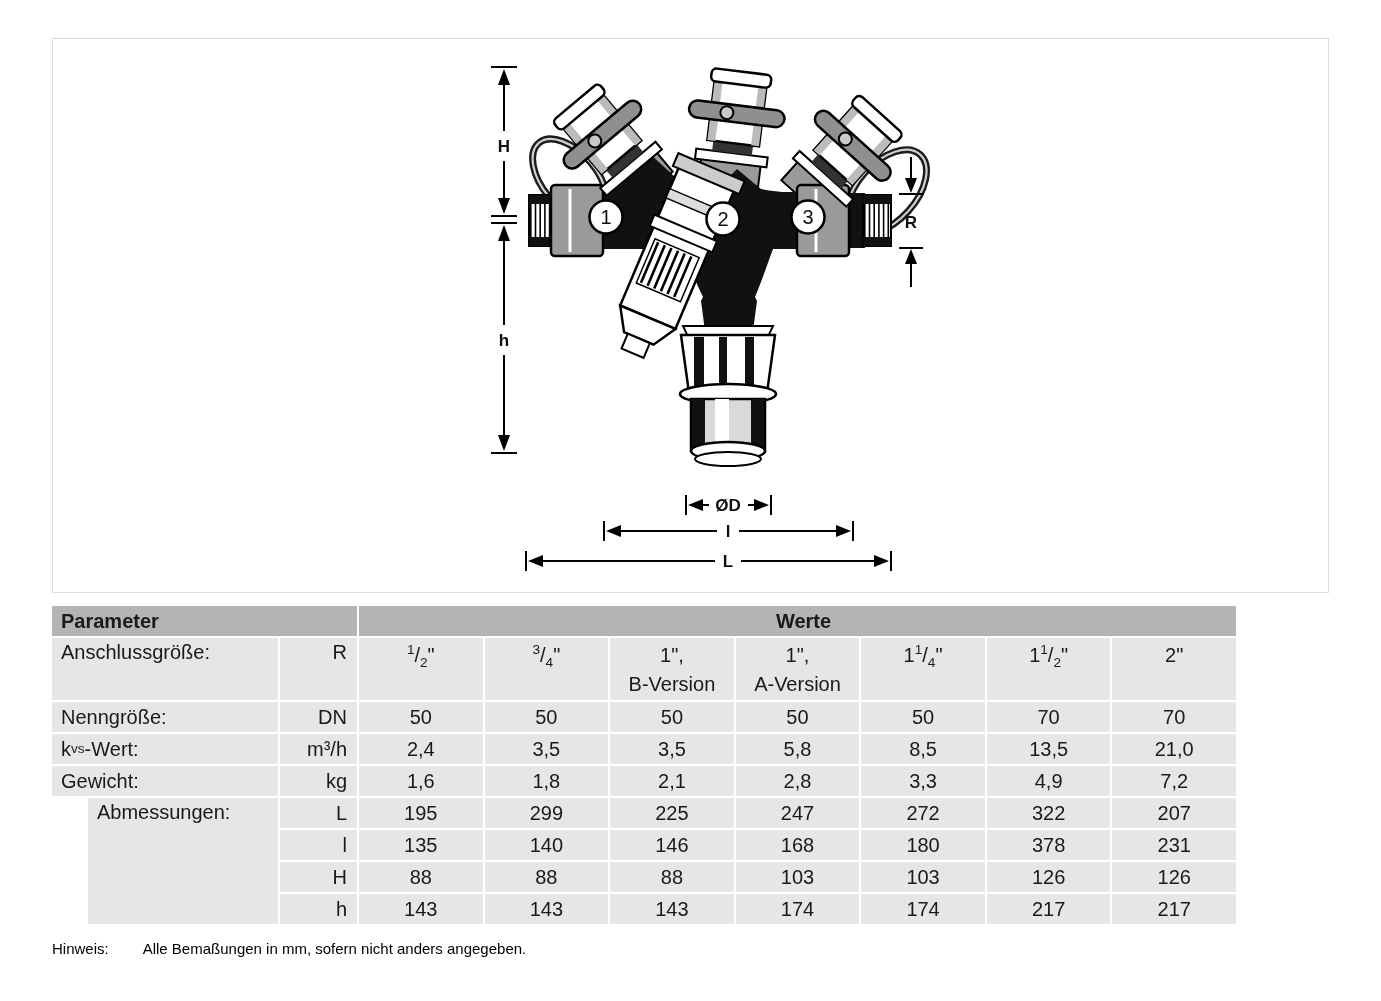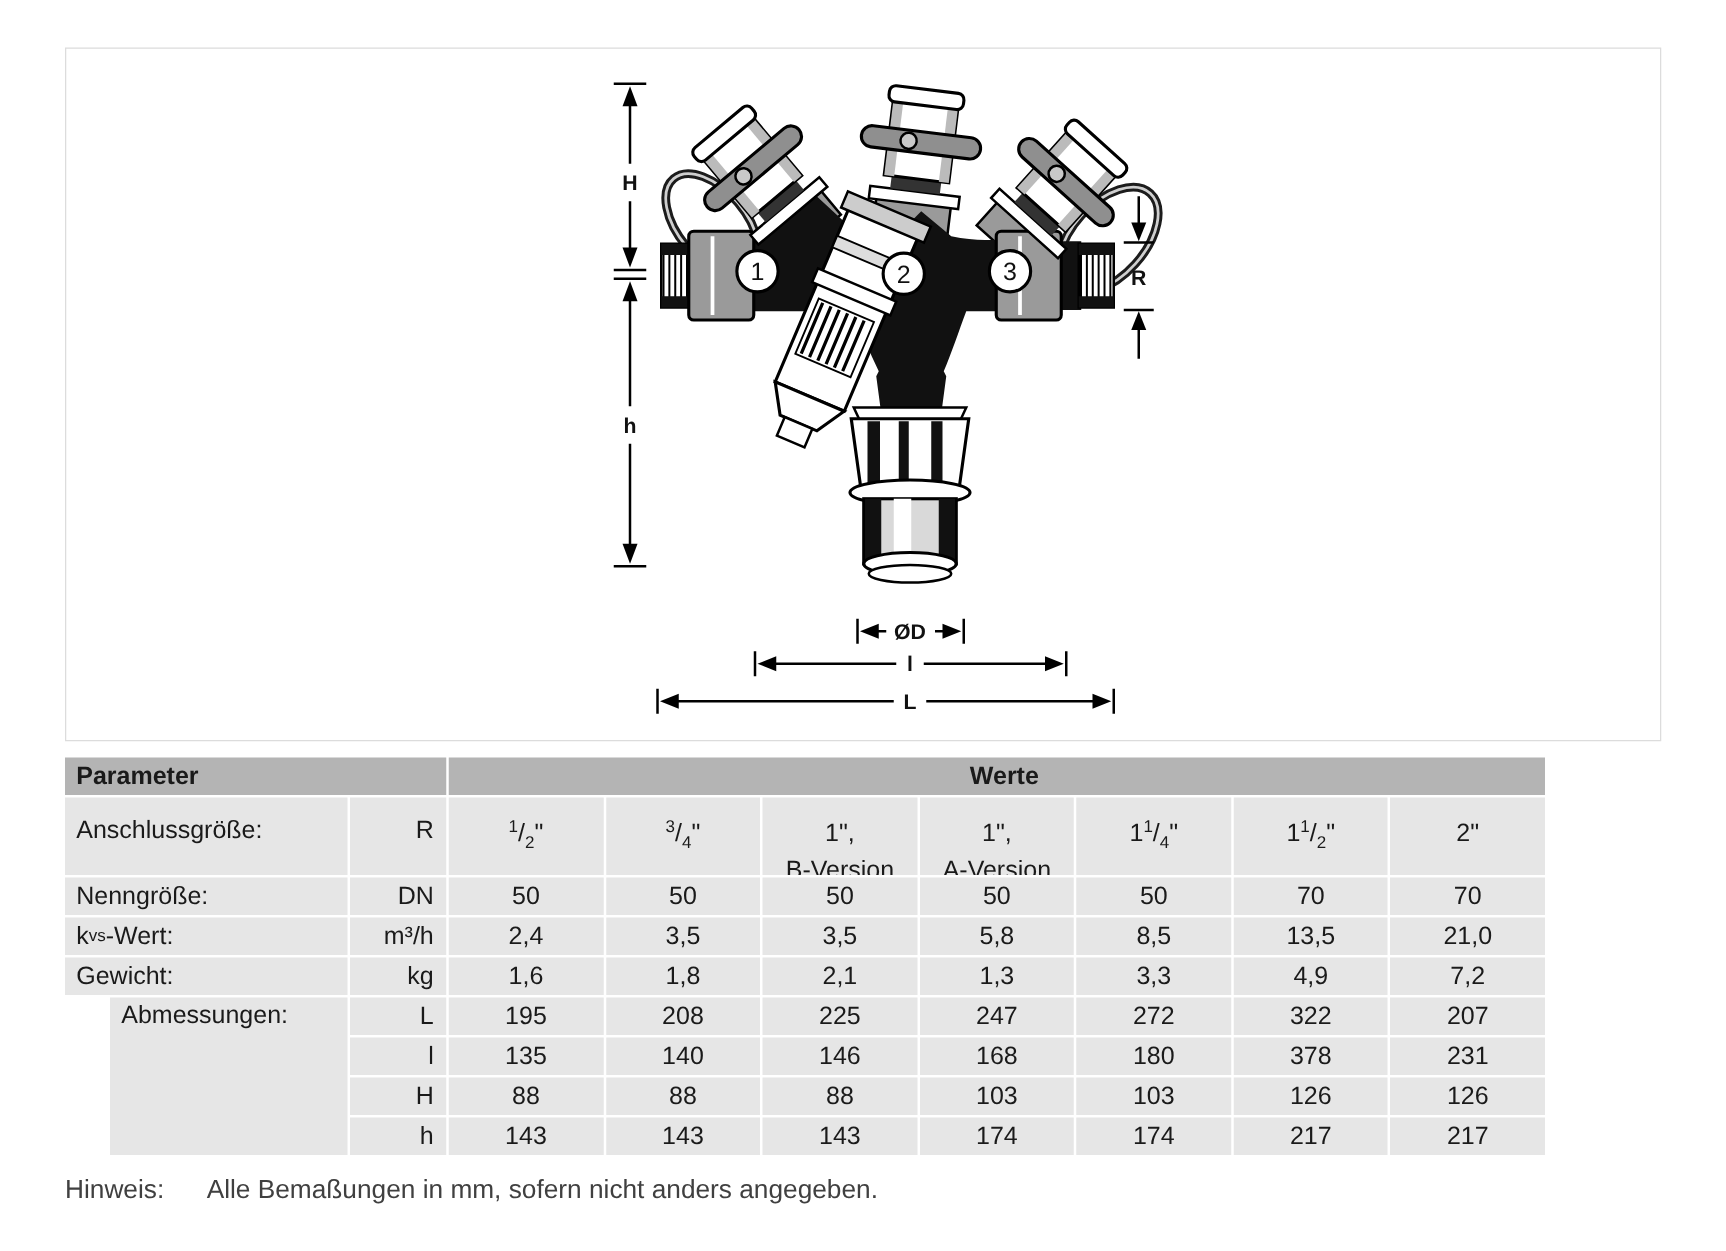--- a/index.html
+++ b/index.html
@@ -15,30 +15,30 @@
   
   .ptable{margin-top:13px;width:1184px;display:grid;
     grid-template-columns:226px 77px repeat(7,1fr);
     grid-template-rows:30px 62px repeat(7,30px);
     gap:2px;background:#fff;font-size:20px;}
   .cell{background:#e6e6e6;display:flex;align-items:center;overflow:hidden;}
   .hdr{background:#b4b4b4;font-weight:bold;padding-left:12px;}
   .c-label{justify-content:flex-start;padding-left:9px;}
   .c-unit{justify-content:flex-end;padding-right:10px;}
   .c-val{justify-content:center;text-align:center;}
-  .c-top{align-items:flex-start;padding-top:15px;}
+  .c-top{align-items:flex-start;padding-top:3px;}
   .hdr-param{grid-column:1/3;justify-content:flex-start;padding-left:9px;}
   .hdr-werte{grid-column:3/10;justify-content:center;}
   .span4{grid-row:span 4;align-items:flex-start;padding-top:3px;margin-left:36px;}
   .sup{font-size:68%;vertical-align:super;line-height:1;}
   .sub{font-size:68%;vertical-align:sub;line-height:1;}
   .twoline{line-height:1.45;}
 
   
-  .footnote{margin-top:16px;font-size:21px;color:#404040;display:flex;}
+  .footnote{margin-top:16px;font-size:15px;color:#000000;display:flex;}
   .footnote .fn-label{margin-right:34px;}
 </style>
 </head>
 <body>
 
 <div class="page">
 
   <div class="diagram-panel">
     <svg viewBox="0 0 1275 553" width="1275" height="553">
 
@@ -268,28 +268,28 @@
       <div class="cell c-val">3,5</div>
       <div class="cell c-val">5,8</div>
       <div class="cell c-val">8,5</div>
       <div class="cell c-val">13,5</div>
       <div class="cell c-val">21,0</div>
       <div class="cell c-label">Gewicht:</div>
       <div class="cell c-unit">kg</div>
       <div class="cell c-val">1,6</div>
       <div class="cell c-val">1,8</div>
       <div class="cell c-val">2,1</div>
-      <div class="cell c-val">1,3</div>
+      <div class="cell c-val">2,8</div>
       <div class="cell c-val">3,3</div>
       <div class="cell c-val">4,9</div>
       <div class="cell c-val">7,2</div>
       <div class="cell c-label span4 c-top">Abmessungen:</div>
       <div class="cell c-unit">L</div>
       <div class="cell c-val">195</div>
-      <div class="cell c-val">208</div>
+      <div class="cell c-val">299</div>
       <div class="cell c-val">225</div>
       <div class="cell c-val">247</div>
       <div class="cell c-val">272</div>
       <div class="cell c-val">322</div>
       <div class="cell c-val">207</div>
       <div class="cell c-unit">l</div>
       <div class="cell c-val">135</div>
       <div class="cell c-val">140</div>
       <div class="cell c-val">146</div>
       <div class="cell c-val">168</div>

